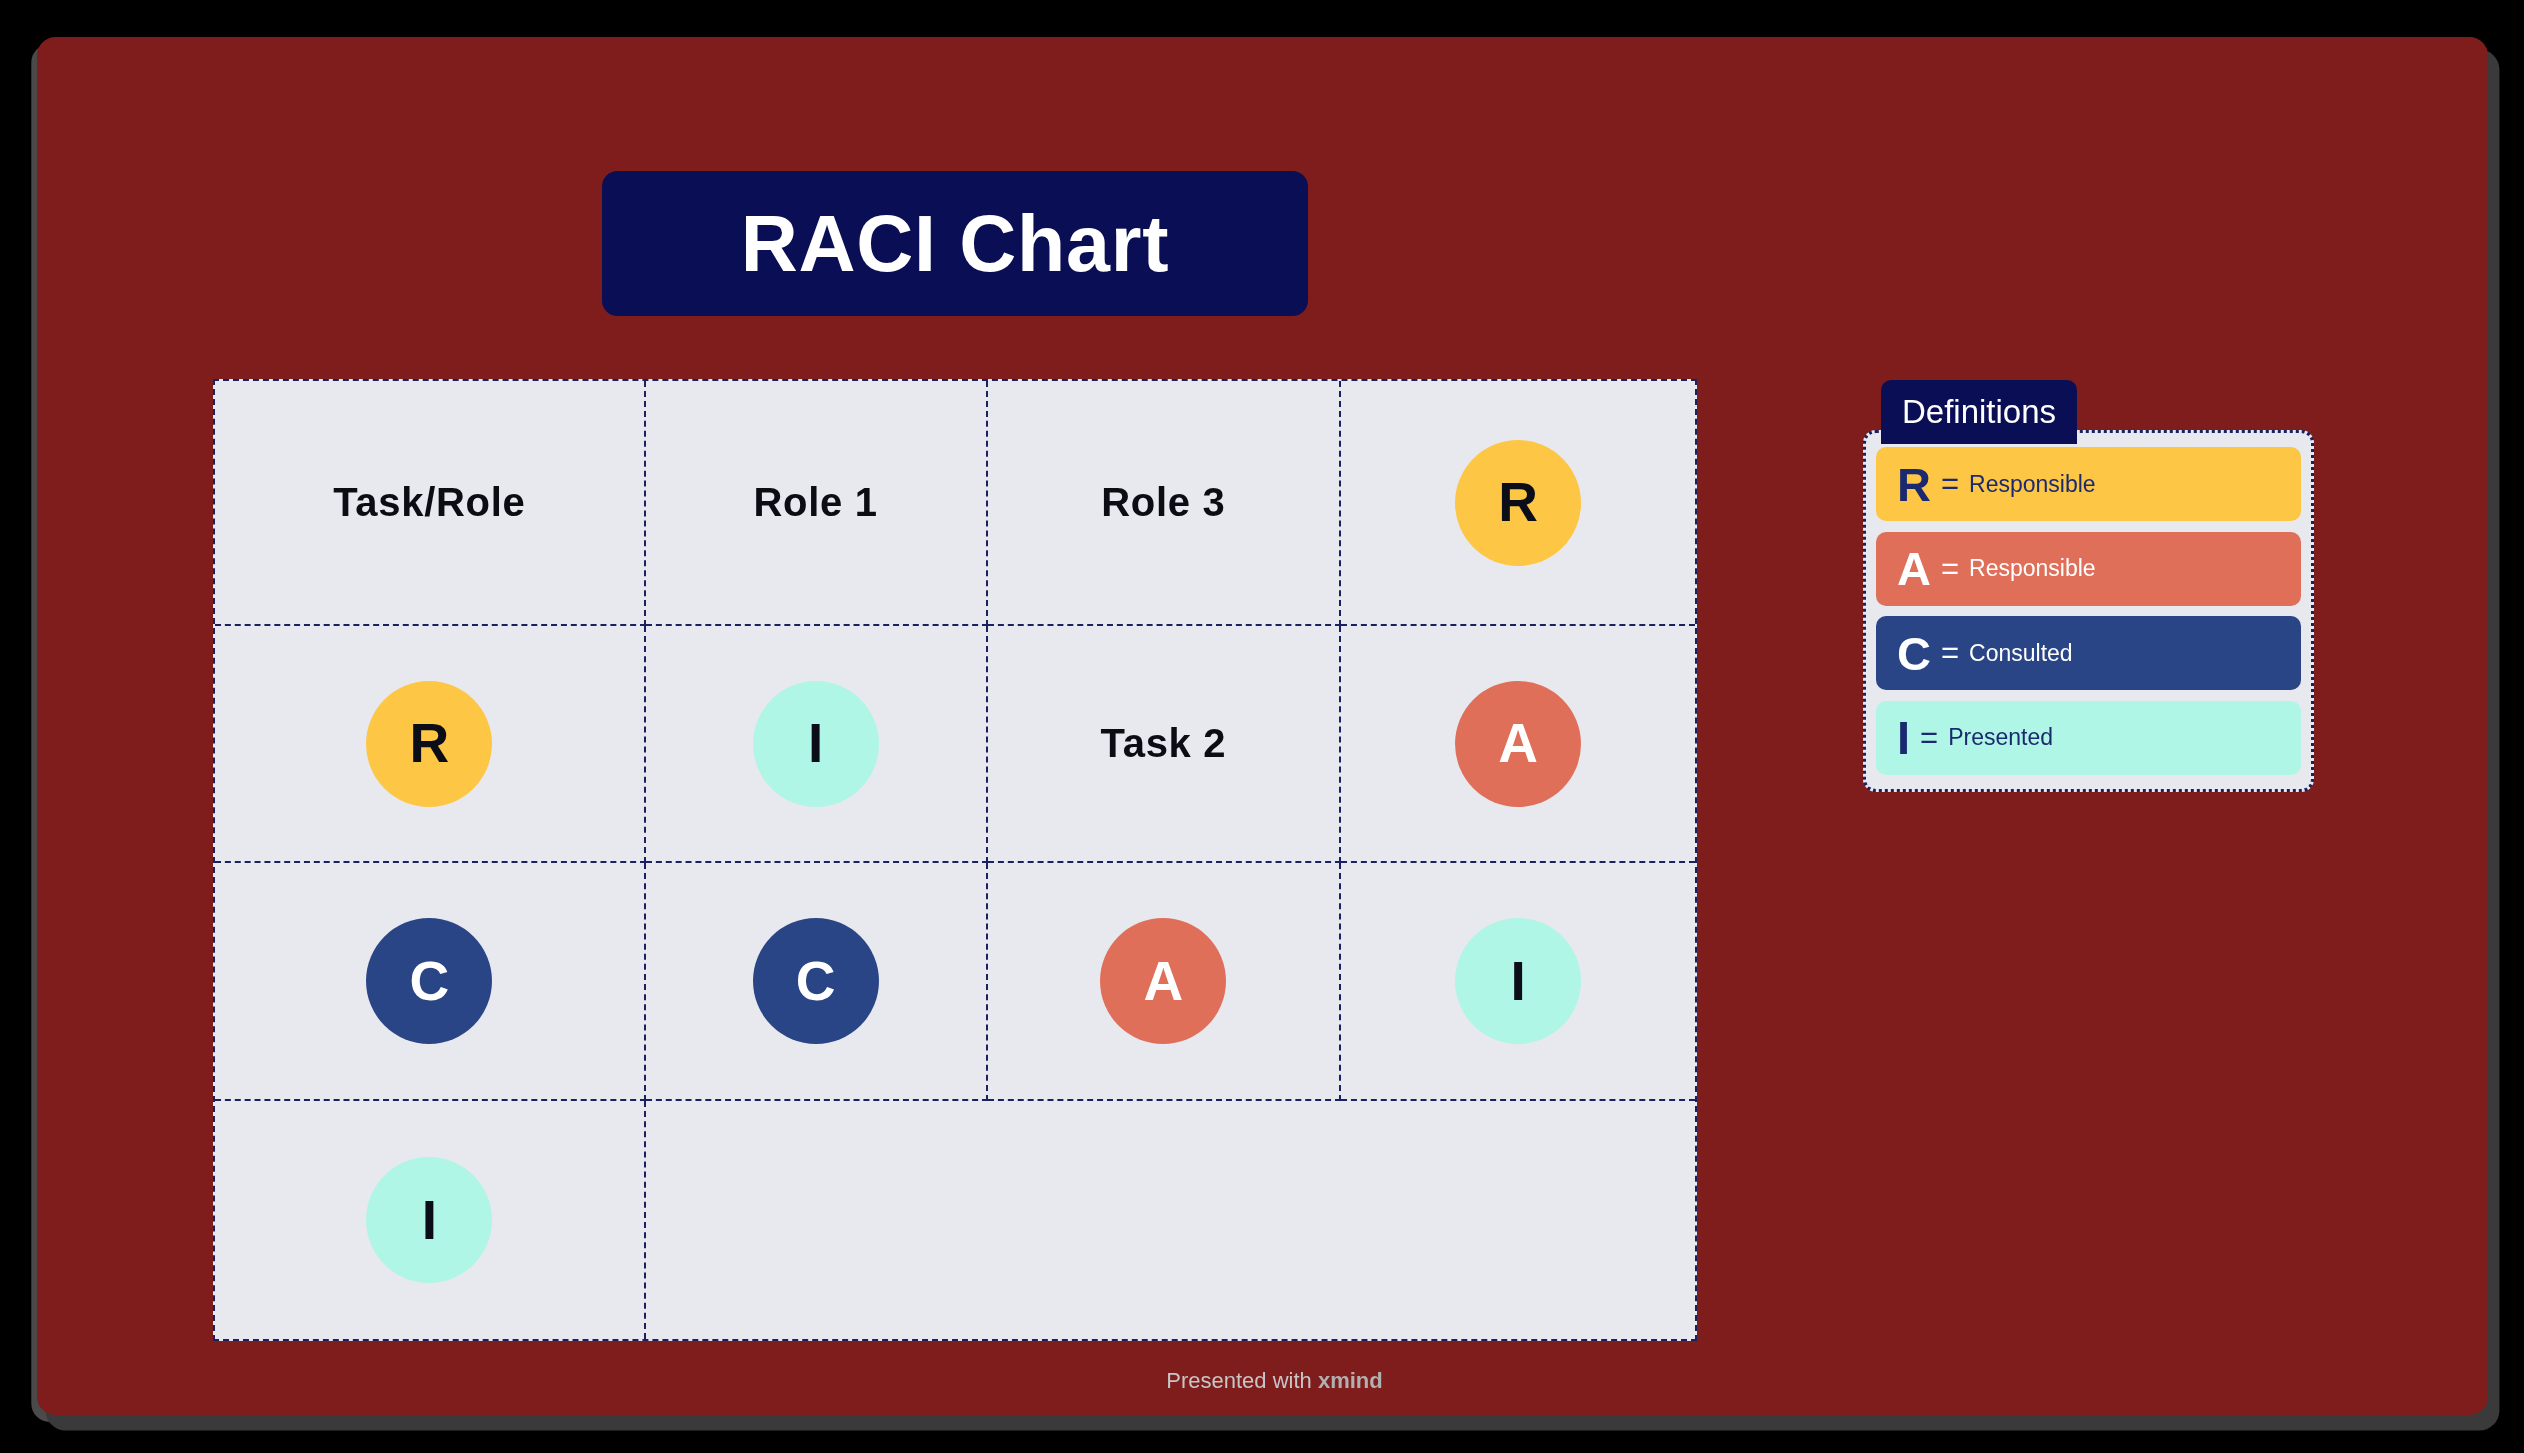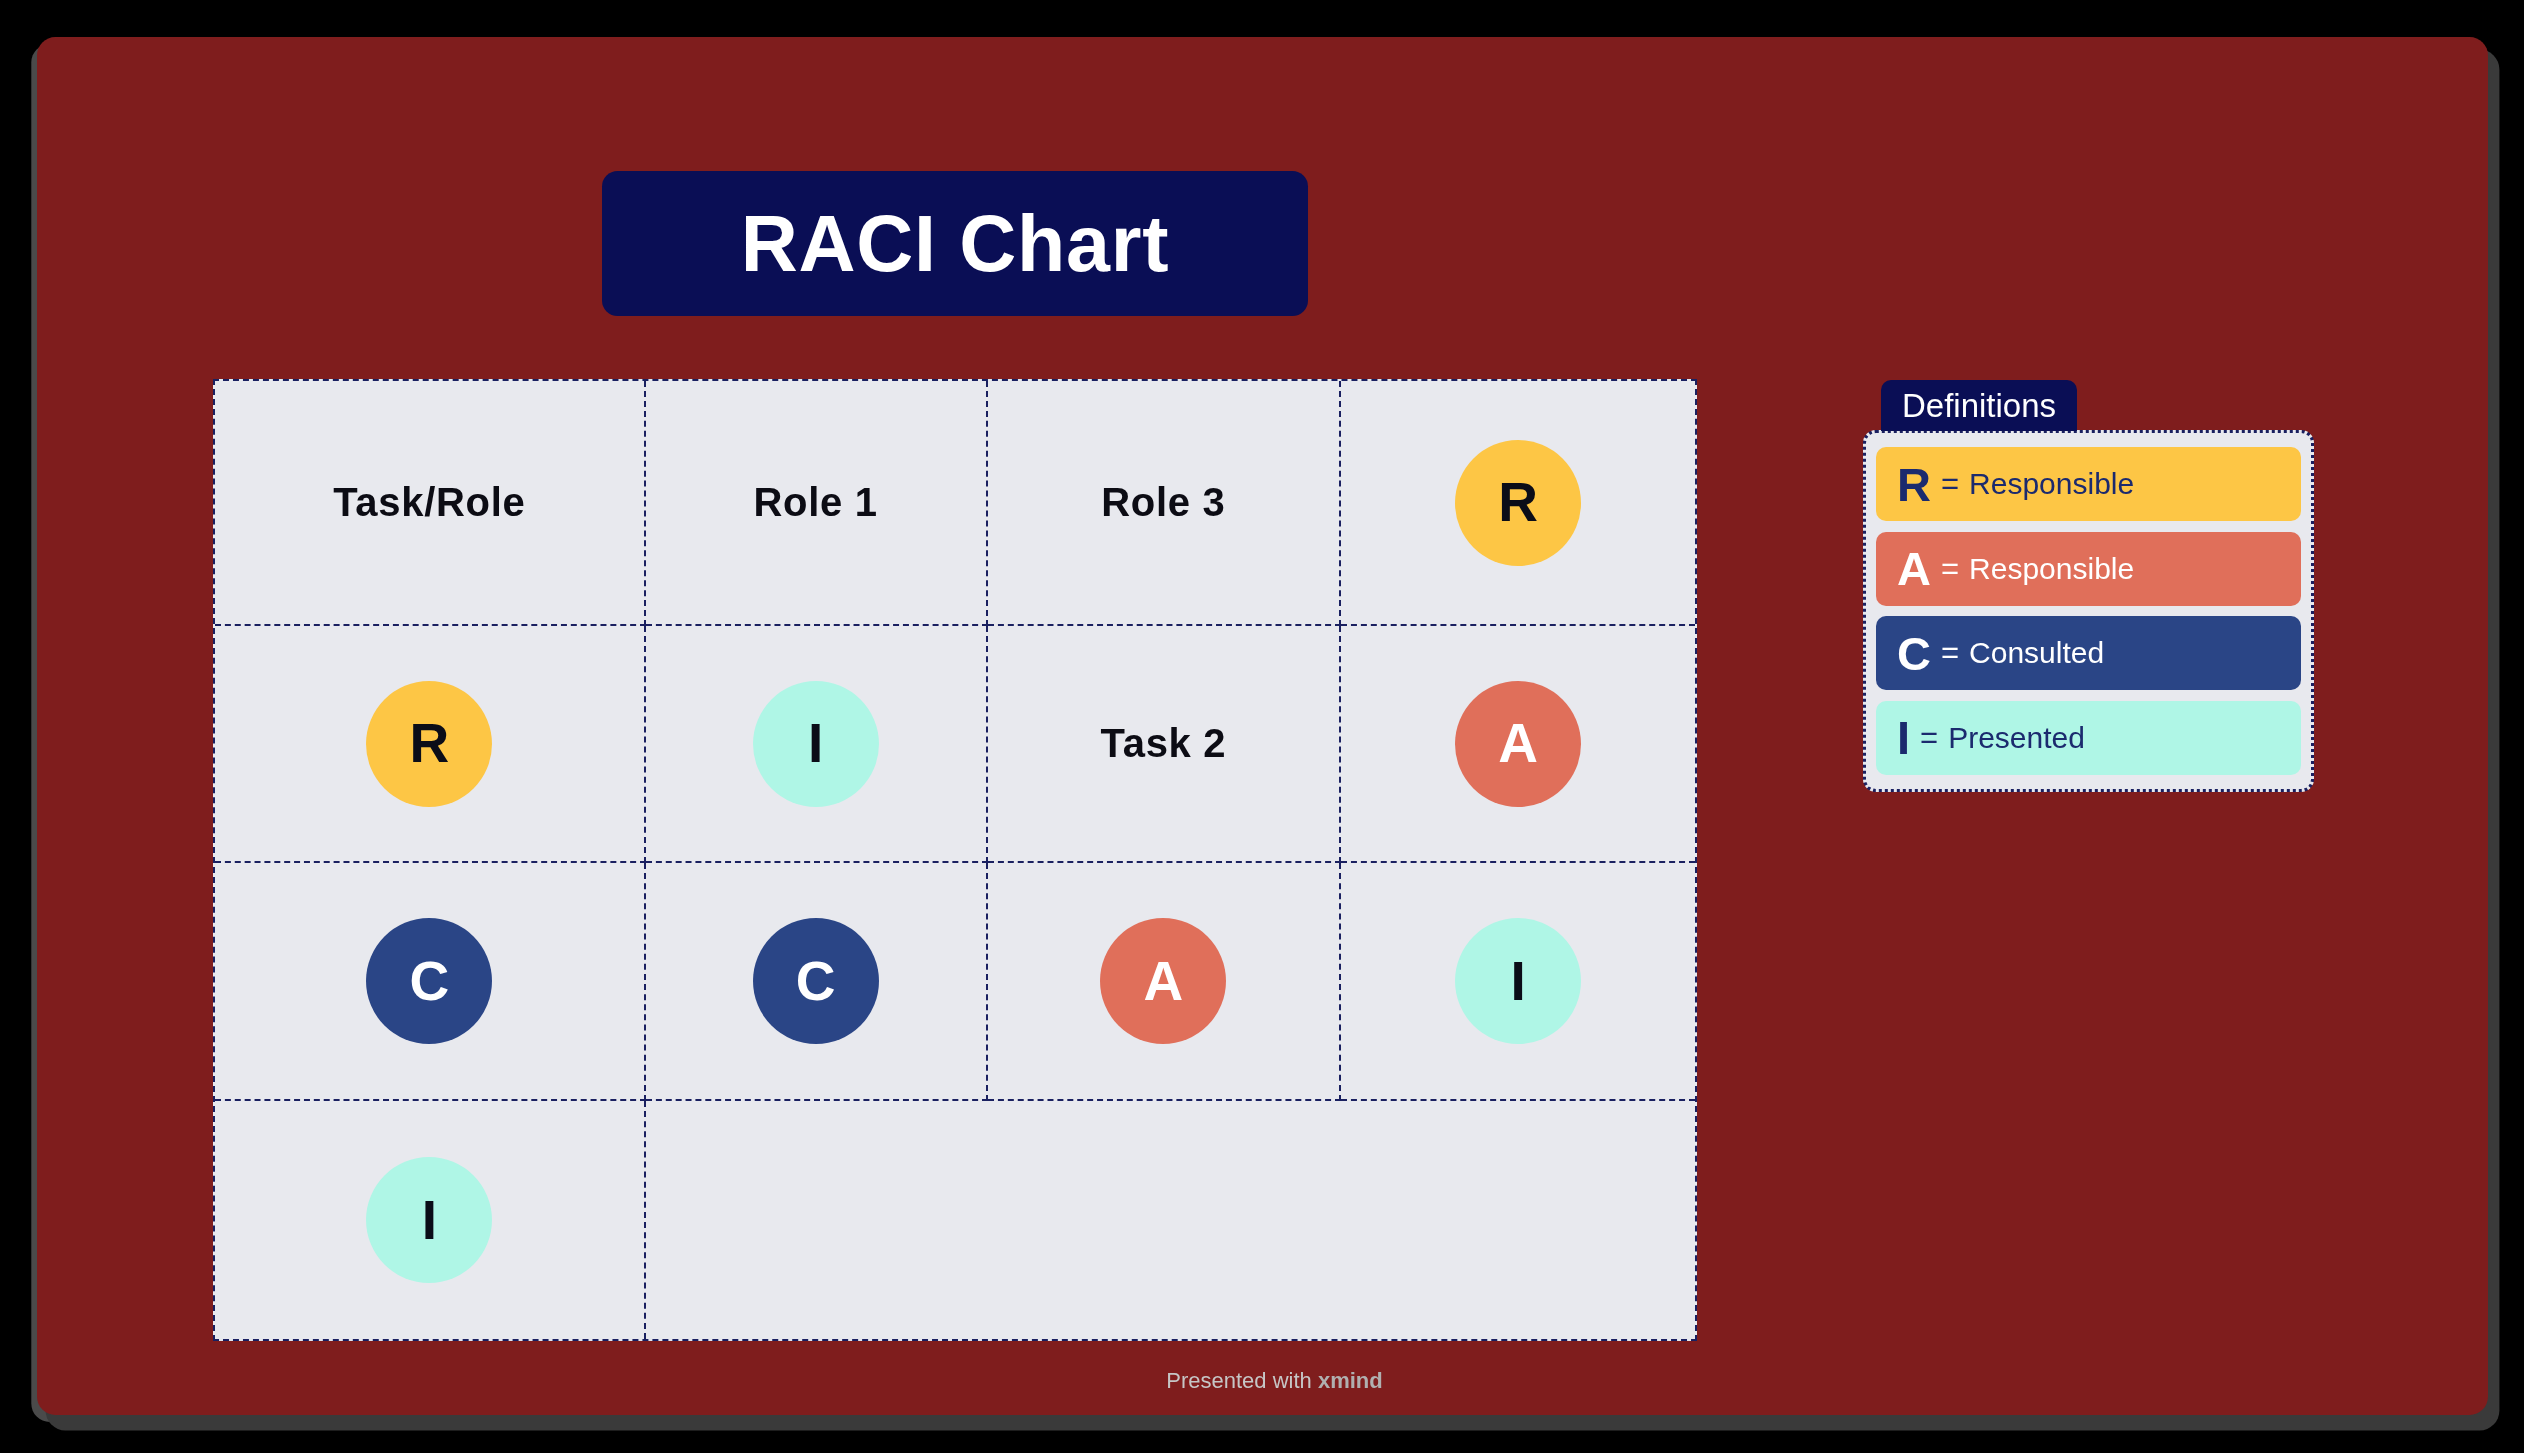--- a/index.html
+++ b/index.html
@@ -86,21 +86,21 @@
     font-size: 55px;
     font-weight: bold;
     line-height: 1;
   }
 
   
   .defs-tab {
     position: absolute;
     left: 1844px;
     top: 343px;
-    height: 51px;
+    height: 64px;
     min-width: 187px;
     box-sizing: border-box;
     padding: 8px 21px;
     background: #0a0e55;
     border-radius: 10px 10px 0 0;
     display: flex;
     align-items: center;
     justify-content: center;
     z-index: 2;
   }
@@ -137,21 +137,21 @@
     font-size: 47px;
     font-weight: bold;
     line-height: 1;
   }
   .def-eq {
     font-size: 31px;
     font-weight: normal;
     margin: 0 10px;
   }
   .def-label {
-    font-size: 30px;
+    font-size: 23px;
     font-weight: normal;
   }
 
   
   .footer {
     position: absolute;
     left: 12px;
     top: 1331px;
     width: 100%;
     text-align: center;

